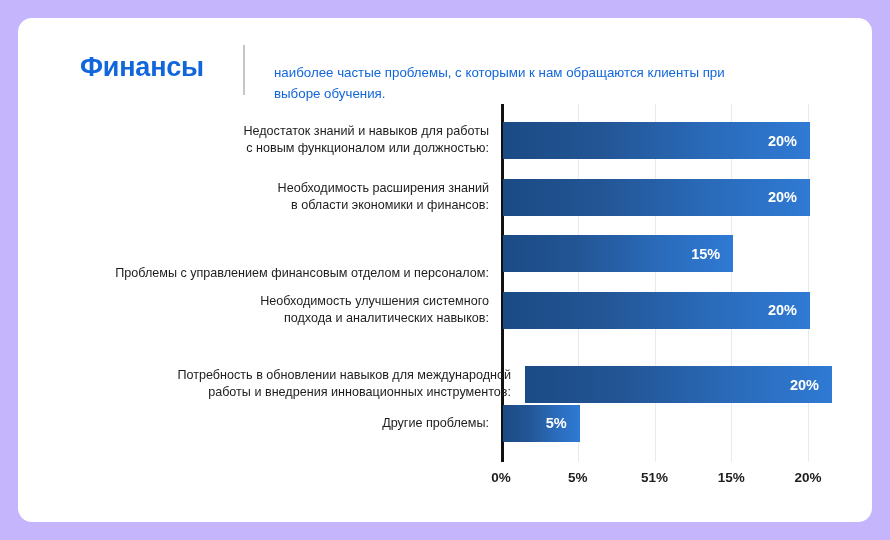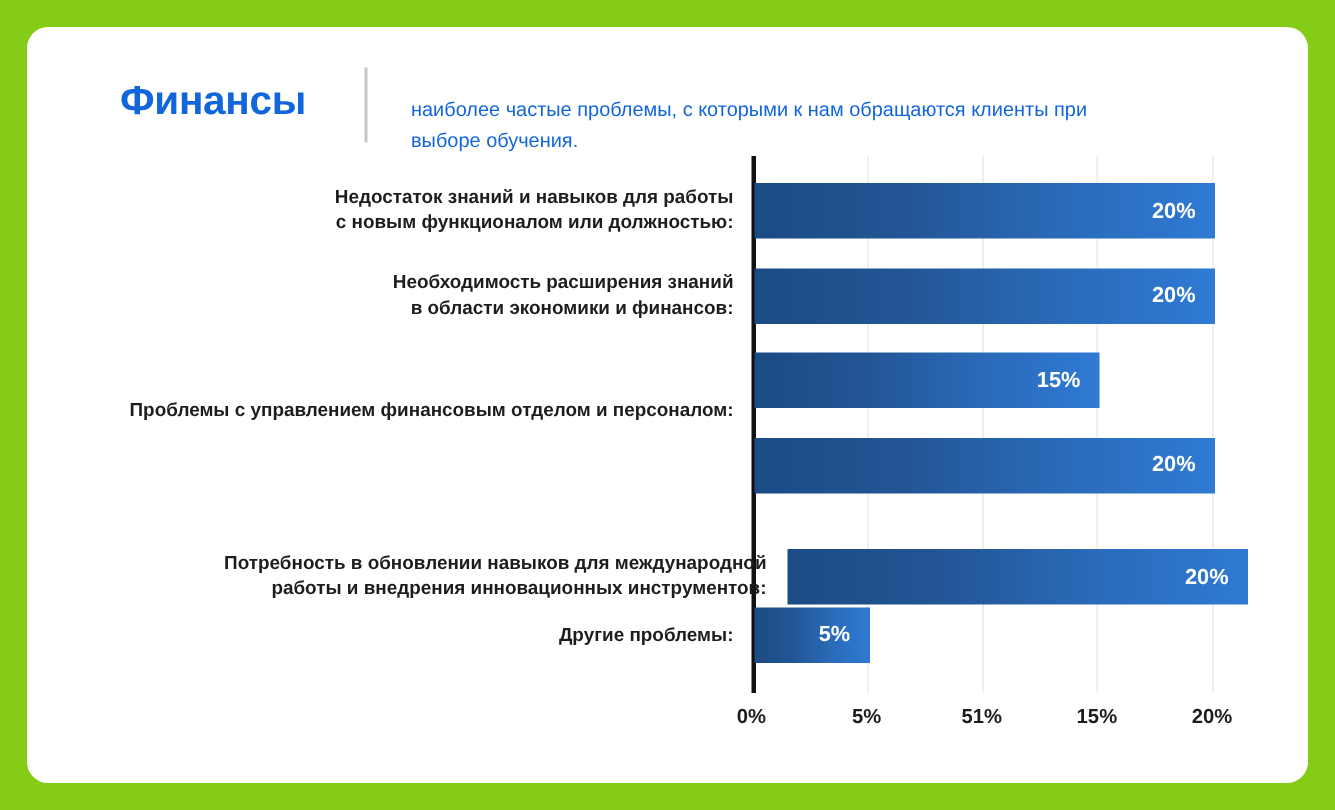--- a/index.html
+++ b/index.html
@@ -9,21 +9,21 @@
     height: 540px;
     background: #5787b4;
     font-family: "Liberation Sans", sans-serif;
     overflow: hidden;
   }
 
   .frame {
     position: absolute;
     left: 0; top: 0;
     width: 890px; height: 540px;
-    background: #84cc16;
+    background: #c4b5fd;
   }
 
   .card {
     position: absolute;
     left: 18px; top: 18px;
     width: 854px; height: 504px;
     background: #ffffff;
     border-radius: 14px;
   }
 
@@ -105,21 +105,21 @@
   }
 
   .row-label {
     position: absolute;
     right: 383px;       
     width: 430px;
     text-align: right;
     font-size: 12.6px;
     line-height: 17px;
     color: #1d1d1f;
-    font-weight: bold;
+    font-weight: normal;
   }
 
   .bar {
     position: absolute;
     left: 485px;
     top: 0;
     height: 37px;
     background: linear-gradient(90deg, #1b4b85 0%, #235595 32%, #2a6bba 68%, #2f7ad4 100%);
     display: flex;
     align-items: center;
@@ -184,20 +184,21 @@
               <span class="bar-value">20%</span>
             </div>
           </div>
           <div class="row" style="top: 217px;">
             <div class="row-label" style="top: 10px; margin-top: 20px;">Проблемы с управлением финансовым отделом и персоналом:</div>
             <div class="bar" style="width: 230.25px;">
               <span class="bar-value">15%</span>
             </div>
           </div>
           <div class="row" style="top: 273.5px;">
+            <div class="row-label" style="top: 1px;">Необходимость улучшения системного<br>подхода и аналитических навыков:</div>
             <div class="bar" style="width: 307px;">
               <span class="bar-value">20%</span>
             </div>
           </div>
           <div class="row" style="top: 348px; margin-left: 22px;">
             <div class="row-label" style="top: 1px;">Потребность в обновлении навыков для международной<br>работы и внедрения инновационных инструментов:</div>
             <div class="bar" style="width: 307px;">
               <span class="bar-value">20%</span>
             </div>
           </div>

